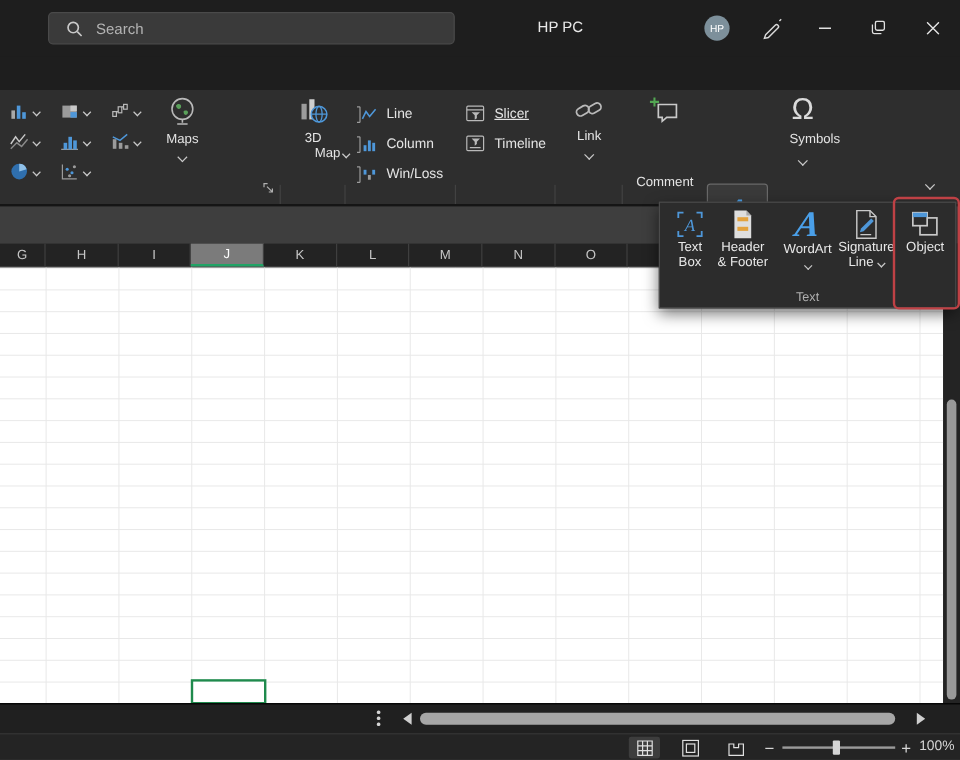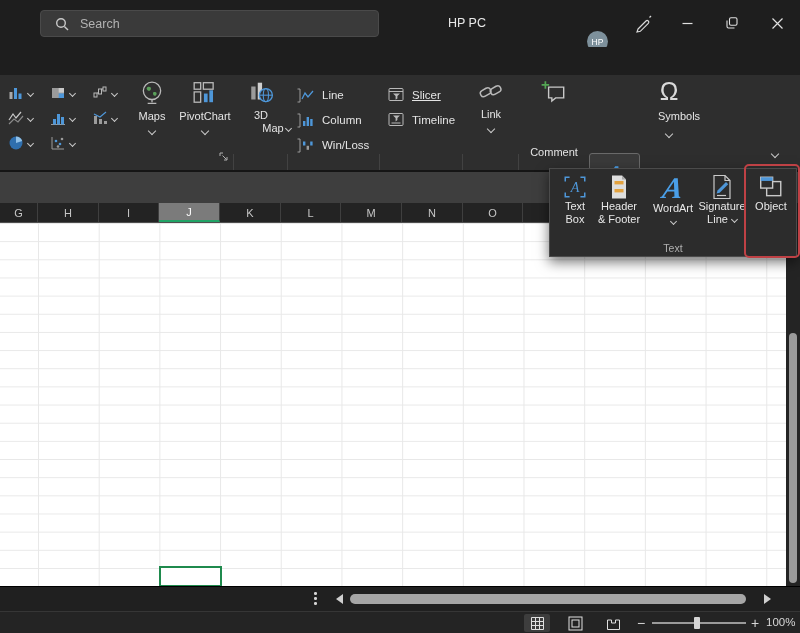--- a/index.html
+++ b/index.html
@@ -96,21 +96,21 @@
 
   <div class="abs titlebar">
     <div class="abs searchbox">
       <svg width="14" height="14" viewBox="0 0 14 14">
         <circle cx="6" cy="6" r="4.3" stroke="#c9c9c9" stroke-width="1.4" fill="none"></circle>
         <path d="M9.4 9.4 L13 13" stroke="#c9c9c9" stroke-width="1.4"></path>
       </svg>
       <input placeholder="Search" style="">
     </div>
     <span class="abs account" style="left:448px;top:16px;">HP PC</span>
-    <div class="abs avatar" style="left:587px;top:31px;">
+    <div class="abs avatar" style="left:587px;top:13px;">
       <span>HP</span>
     </div>
     <div class="abs winbtn" style="left:628px;top:9px;">
       <svg width="20" height="20" viewBox="0 0 20 20">
         <path d="M5 15 L13 7 a1.6 1.6 0 0 1 2.3 2.3 L7.3 17.3 L4 18 Z" stroke="#d9d9d9" stroke-width="1.2" fill="none"></path>
         <path d="M16.5 3.5 l1.5 -1.5" stroke="#d9d9d9" stroke-width="1.2"></path>
       </svg>
     </div>
     <div class="abs winbtn" style="left:672px;top:8px;">
       <svg width="11" height="11" viewBox="0 0 11 11">
@@ -225,33 +225,20 @@
     </div>
 
     <div class="bigbtn" style="left:127px;top:5px;width:50px;">
       <svg width="26" height="26" viewBox="0 0 24 24">
         <circle cx="12" cy="10" r="8" stroke="#b9b9b9" stroke-width="1.2" fill="none"></circle>
         <path d="M7 7.5 C8 5.5 11.5 5.8 11 8.3 C10.6 10.8 7.4 10.3 7 7.5 Z" fill="#5aa05a"></path>
         <path d="M13 11.5 C15.8 10.3 17.2 12.2 15.7 14 C13.8 15.6 12.6 13.3 13 11.5 Z" fill="#5aa05a"></path>
         <path d="M12 18 v2.5 M8 21.5 h8" stroke="#b9b9b9" stroke-width="1.2" fill="none"></path>
       </svg>
       <span class="blabel" style="margin-top:4px;">Maps</span>
-      <span class="chev" style="margin-top:5px;"></span>
-    </div>
-    <div class="bigbtn" style="left:177px;top:5px;width:56px;">
-      <svg width="26" height="26" viewBox="0 0 24 24">
-        <g stroke="#b9b9b9" stroke-width="1.2" fill="none">
-          <rect x="2" y="2.5" width="6" height="6"></rect>
-            <rect x="10.5" y="2.5" width="9" height="6"></rect>
-            <rect x="2" y="11" width="6" height="9.5"></rect>
-        </g>
-        <rect x="11" y="12.5" width="3.4" height="8" fill="#4e97d9"></rect>
-          <rect x="16" y="9.5" width="3.4" height="11" fill="#4e97d9"></rect>
-      </svg>
-      <span class="blabel" style="margin-top:4px;">PivotChart</span>
       <span class="chev" style="margin-top:5px;"></span>
     </div>
 
     <div class="gsep" style="left:233px;"></div>
 
     <div class="bigbtn" style="left:238px;top:5px;width:46px;">
       <svg width="26" height="26" viewBox="0 0 24 24">
         <rect x="3" y="6" width="4" height="12" fill="#9b9b9b"></rect>
           <rect x="9" y="2.5" width="4" height="15.5" fill="#cfcfcf"></rect>
         <circle cx="16.5" cy="14" r="6" stroke="#4e97d9" stroke-width="1.2" fill="#2e2e2e"></circle>

